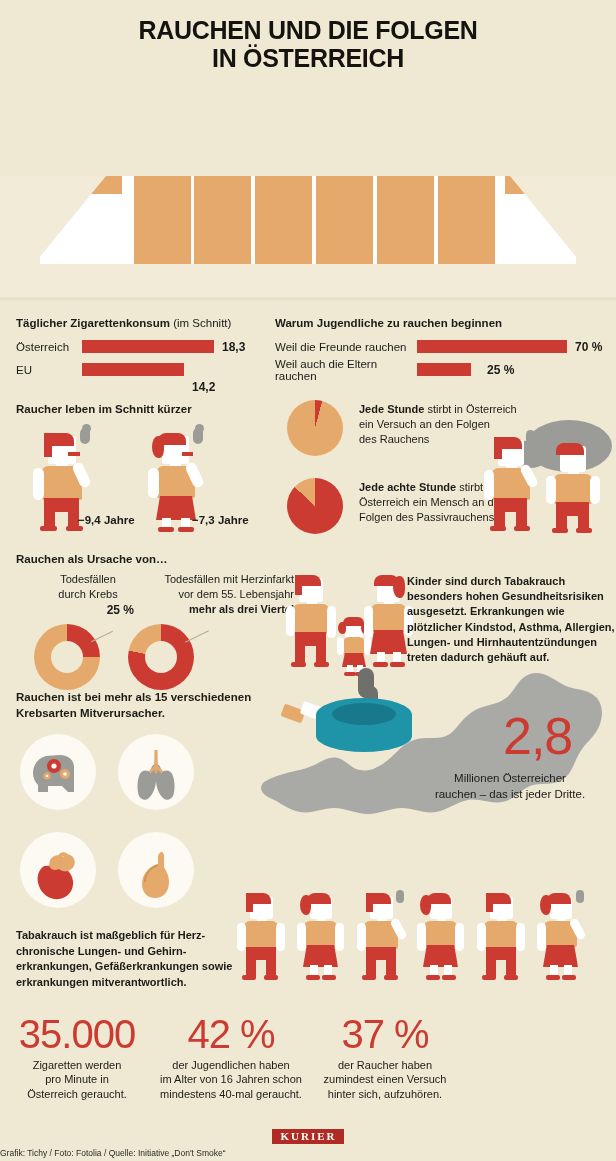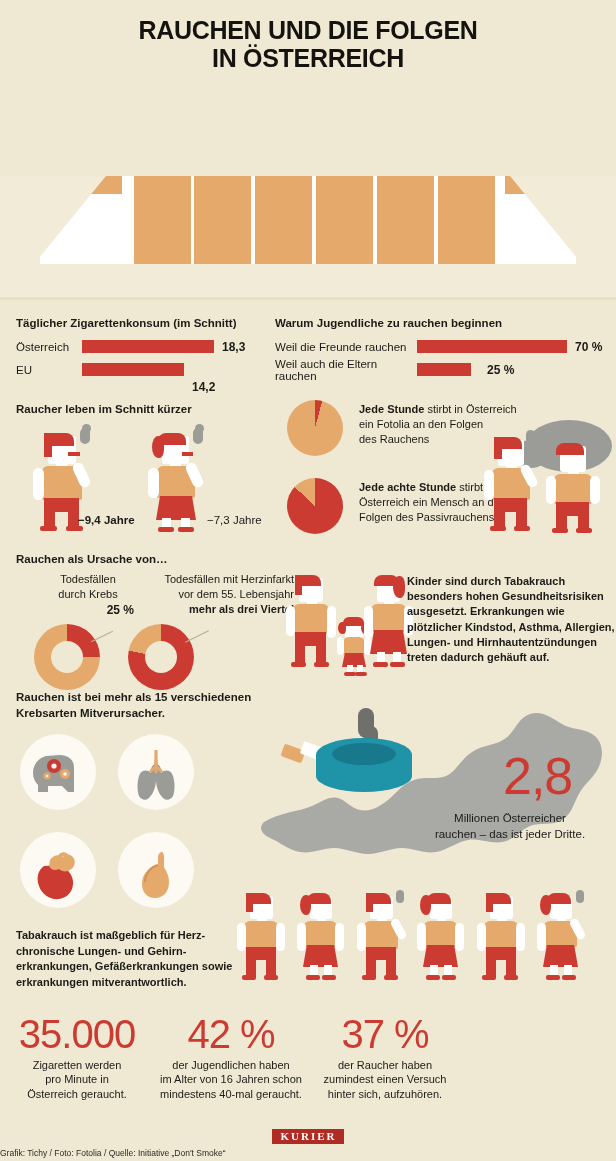--- a/index.html
+++ b/index.html
@@ -22,21 +22,21 @@
   .pack-inner-right{position:absolute;right:0;top:176px;width:40px;height:124px;background:#F2EBD8;z-index:4;}
   .pack-bevel-l{position:absolute;left:16px;top:176px;width:0;height:0;border-left:90px solid #F2EBD8;border-bottom:110px solid transparent;z-index:4;}
   .pack-bevel-r{position:absolute;right:16px;top:176px;width:0;height:0;border-right:90px solid #F2EBD8;border-bottom:110px solid transparent;z-index:4;}
   .pack-base{position:absolute;left:0;bottom:0;width:616px;height:36px;background:#F2EBD8;z-index:5;}
   .pack-base-line{position:absolute;left:0;bottom:0;width:616px;height:3px;background:#E7DFC6;z-index:6;}
   .title{position:absolute;left:0;top:16px;width:616px;text-align:center;z-index:8;
     font-weight:bold;font-size:25px;line-height:1.12;letter-spacing:-0.3px;color:#15130f;}
 
   
   .sec-title{font-weight:bold;font-size:11.5px;color:#1b1b18;line-height:1.25;}
-  .sec-title .light{font-weight:bold;}
+  .sec-title .light{font-weight:normal;}
   .body-txt{font-size:11px;line-height:1.35;}
   .bold{font-weight:bold;}
 
   
   .bar-row{display:flex;align-items:center;height:17px;margin-top:6px;}
   .bar-label{font-size:11.5px;}
   .bar-track{position:relative;height:13px;}
   .bar-fill{height:13px;background:#CC3B32;}
   .bar-val{font-weight:bold;font-size:12px;}
 
@@ -189,29 +189,29 @@
       <div class="p-neck" style="left:26px;top:37px;width:11px;height:8px;"></div>
       <div class="p-torso" style="left:13px;top:42px;width:38px;height:32px;"></div>
       <div class="p-arm" style="left:4px;top:44px;width:11px;height:30px;"></div>
       <div class="p-arm" style="left:45px;top:38px;width:11px;height:26px;transform:rotate(-25deg);"></div>
       <div class="p-skirt" style="left:12px;top:72px;width:40px;height:24px;clip-path:polygon(10% 0,90% 0,100% 100%,0 100%);"></div>
       <div class="p-shin" style="left:18px;top:94px;width:9px;height:12px;"></div>
       <div class="p-shin" style="left:37px;top:94px;width:9px;height:12px;"></div>
       <div class="p-shoe" style="left:14px;top:103px;width:16px;height:5px;"></div>
       <div class="p-shoe" style="left:34px;top:103px;width:16px;height:5px;"></div>
     </div>
-    <div style="position:absolute;left:176px;top:112px;font-weight:normal;font-size:11.5px;margin-left:15px;">−7,3 Jahre</div>
+    <div style="position:absolute;left:176px;top:112px;font-weight:bold;font-size:11.5px;">−7,3 Jahre</div>
   </div>
 
   <div style="position:absolute;left:287px;top:400px;width:250px;height:140px;">
     <div class="pie" style="position:absolute;left:0;top:0;width:56px;height:56px;
          background:conic-gradient(#CC3B32 0deg 15deg, #E5A96B 15deg 360deg);"></div>
     <div class="body-txt" style="position:absolute;left:72px;top:2px;width:178px;">
       <div><span class="bold">Jede Stunde</span><span> stirbt in Österreich</span></div>
-      <div>ein Fotolia an den Folgen</div>
+      <div>ein Versuch an den Folgen</div>
       <div>des Rauchens</div>
     </div>
 
     <div class="pie" style="position:absolute;left:0;top:78px;width:56px;height:56px;
          background:conic-gradient(#CC3B32 0deg 313deg, #E5A96B 313deg 360deg);"></div>
     <div class="body-txt" style="position:absolute;left:72px;top:80px;width:180px;">
       <div><span class="bold">Jede achte Stunde</span><span> stirbt in</span></div>
       <div>Österreich ein Mensch an den</div>
       <div>Folgen des Passivrauchens</div>
     </div>
@@ -373,21 +373,21 @@
     </div>
 
     <div class="organ" style="left:102px;top:142px;">
       <svg width="76" height="76" viewBox="0 0 76 76">
         <path d="M44 20c-2 0-4 2-4 5v8c-10 2-16 10-16 19 0 8 5 14 13 14 9 0 14-7 14-16 0-7-3-11-5-15V25c0-3-1-5-2-5z" fill="#E5A96B"></path>
         <path d="M40 33c-8 2-13 9-13 17" stroke="#D39250" stroke-width="2" fill="none"></path>
       </svg>
     </div>
   </div>
 
-  <div style="position:absolute;left:250px;top:700px;width:366px;height:200px;">
+  <div style="position:absolute;left:250px;top:660px;width:366px;height:200px;">
     <svg class="map" width="366" height="200" viewBox="0 0 366 200" style="left:0;top:0;">
       <path d="M14 122 C30 112 48 112 62 106 C72 102 78 96 88 98 C96 100 100 108 110 110
                C122 112 130 106 138 100 C148 92 152 84 164 80 C176 76 186 80 196 76
                C206 72 210 60 222 52 C234 44 246 46 256 38 C266 30 268 18 280 14
                C292 10 302 18 312 24 C322 30 332 28 342 34 C352 40 354 52 350 64
                C346 76 336 82 330 92 C324 102 322 114 312 120 C302 126 290 122 280 126
                C270 130 264 140 252 142 C240 144 230 138 218 140 C206 142 198 150 186 152
                C174 154 164 148 152 148 C140 148 130 154 118 154 C106 154 96 148 84 148
                C72 148 62 154 50 152 C38 150 30 142 20 138 C12 134 8 128 14 122 Z" fill="#A9A9A6"></path>
     </svg>

